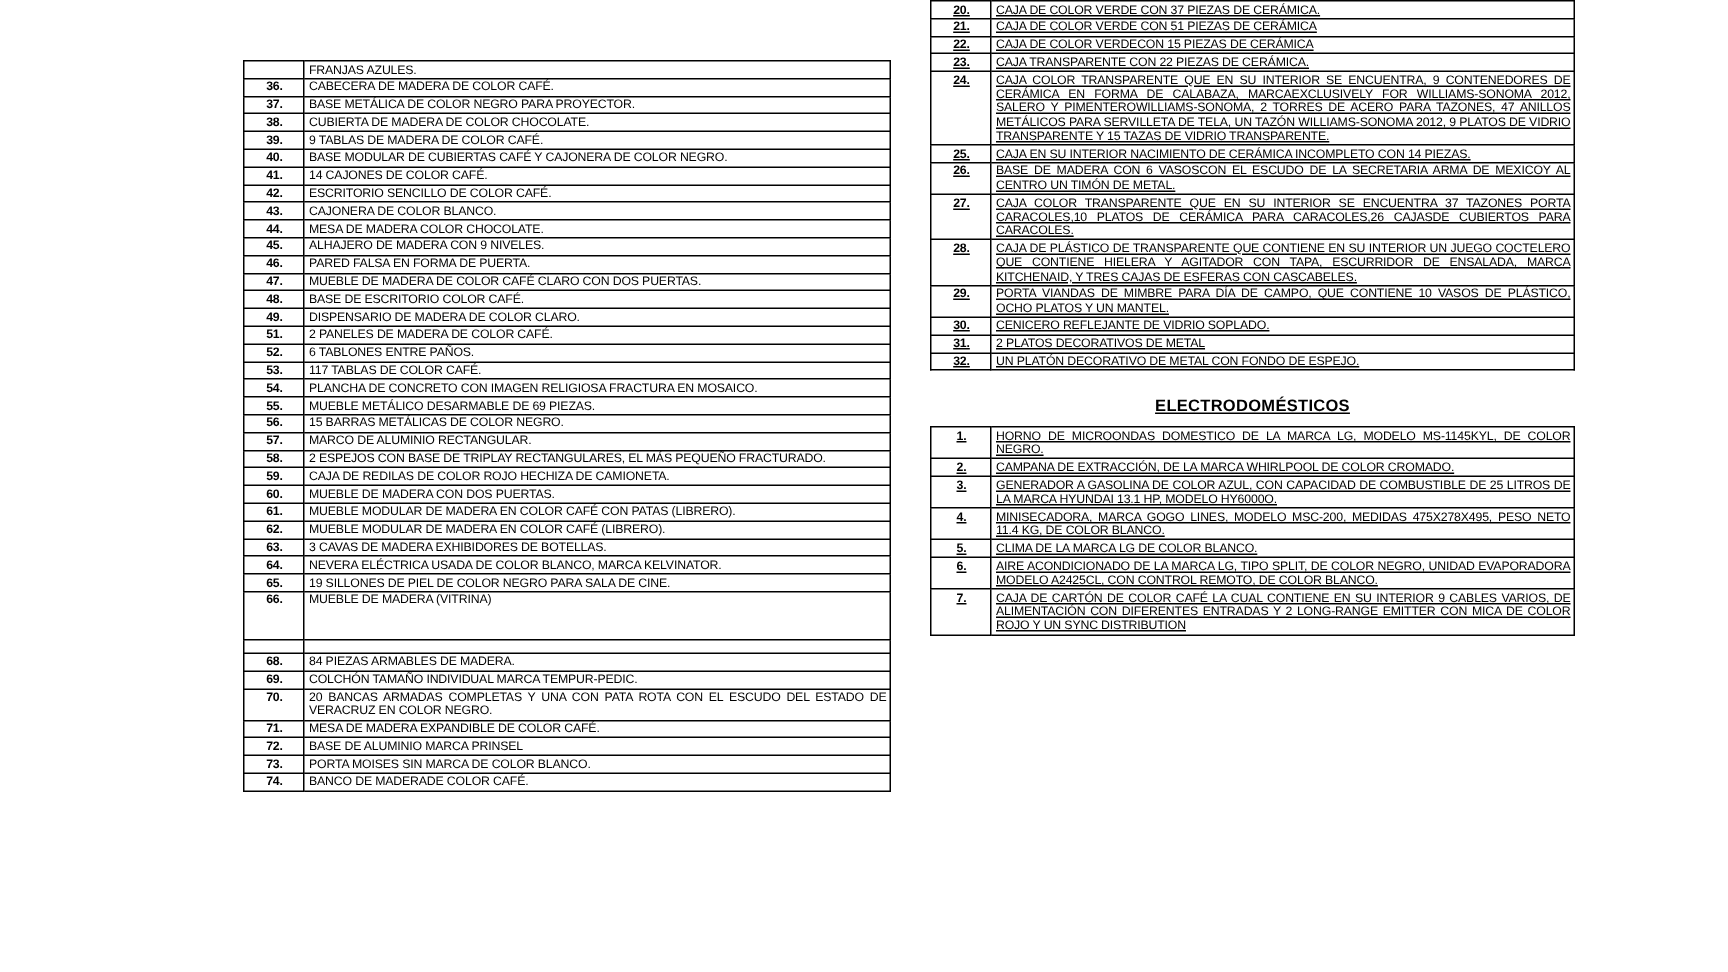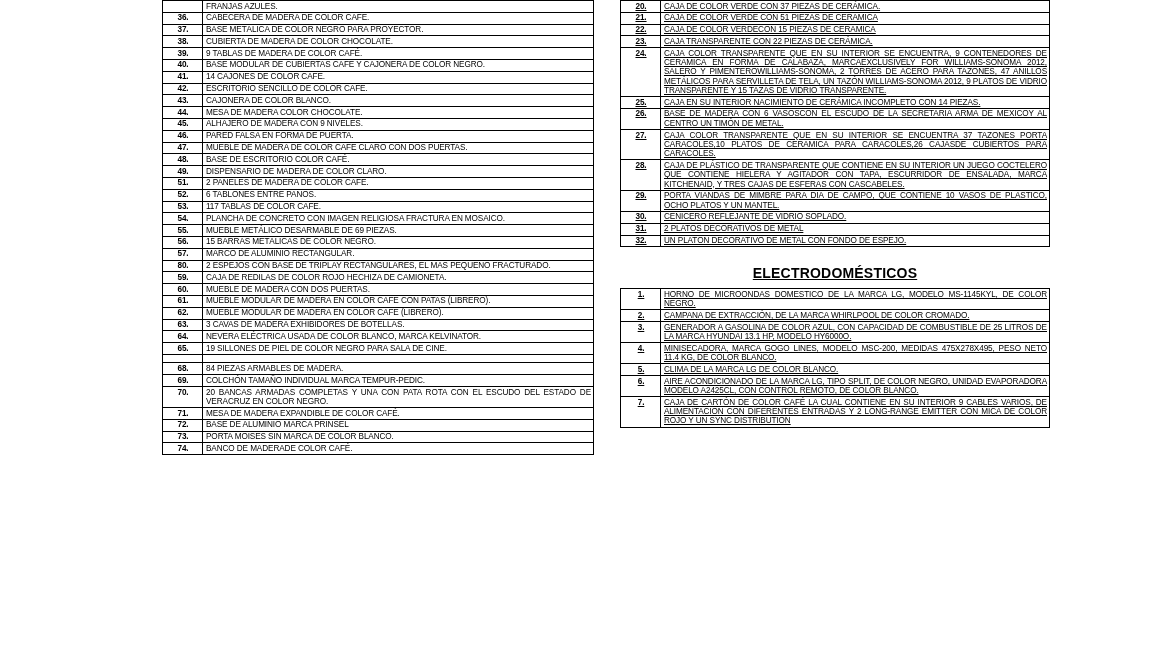--- a/index.html
+++ b/index.html
@@ -18,21 +18,21 @@
   .page {
     position: absolute;
     left: 0; top: 0;
     width: 1152px;
     height: 648px;
   }
   .col {
     position: absolute;
     top: 0;
   }
-  .col-left  { left: 162px;  width: 432px; }
+  .col-left  { left: 162px;  width: 432px; margin-top: 40px; }
   .col-right { left: 620px;  width: 430px; text-decoration: underline; }
 
   table.inv {
     border-collapse: collapse;
     width: 100%;
     table-layout: fixed;
   }
   table.inv td {
     border: 1px solid #000;
     font-size: 8.2px;
@@ -57,21 +57,21 @@
   .spacer-row td {
     border: 1px solid #000;
     height: 6px;
     padding: 0;
   }
   .tall-row td { height: 30px; }
 
   .section-title {
     text-align: center;
     font-weight: bold;
-    font-size: 14px;
+    font-size: 11px;
     letter-spacing: 0.2px;
     margin: 18px 0 7px 0;
     font-family: "Liberation Sans", sans-serif;
   }
 </style>
 </head>
 <body>
 
 <div class="page">
 
@@ -160,21 +160,21 @@
           </tr>
         <tr>
             <td class="num">56.</td>
             <td class="desc-nj">15 BARRAS METÁLICAS DE COLOR NEGRO.</td>
           </tr>
         <tr>
             <td class="num">57.</td>
             <td class="desc-nj">MARCO DE ALUMINIO RECTANGULAR.</td>
           </tr>
         <tr>
-            <td class="num">80.</td>
+            <td class="num">58.</td>
             <td class="desc">2 ESPEJOS CON BASE DE TRIPLAY  RECTANGULARES, EL MÁS PEQUEÑO FRACTURADO.</td>
           </tr>
         <tr>
             <td class="num">59.</td>
             <td class="desc-nj">CAJA DE REDILAS DE COLOR ROJO HECHIZA DE CAMIONETA.</td>
           </tr>
         <tr>
             <td class="num">60.</td>
             <td class="desc-nj">MUEBLE DE MADERA CON DOS PUERTAS.</td>
           </tr>
@@ -190,20 +190,24 @@
             <td class="num">63.</td>
             <td class="desc-nj">3 CAVAS DE MADERA EXHIBIDORES DE BOTELLAS.</td>
           </tr>
         <tr>
             <td class="num">64.</td>
             <td class="desc-nj">NEVERA ELÉCTRICA USADA DE COLOR BLANCO, MARCA KELVINATOR.</td>
           </tr>
         <tr>
             <td class="num">65.</td>
             <td class="desc-nj">19 SILLONES DE PIEL DE COLOR NEGRO PARA SALA DE CINE.</td>
+          </tr>
+        <tr class="tall-row">
+            <td class="num">66.</td>
+            <td class="desc-nj">MUEBLE DE MADERA (VITRINA)</td>
           </tr>
         <tr class="spacer-row">
             <td></td>
             <td></td>
           </tr>
         <tr>
             <td class="num">68.</td>
             <td class="desc-nj">84 PIEZAS ARMABLES DE MADERA.</td>
           </tr>
         <tr>

